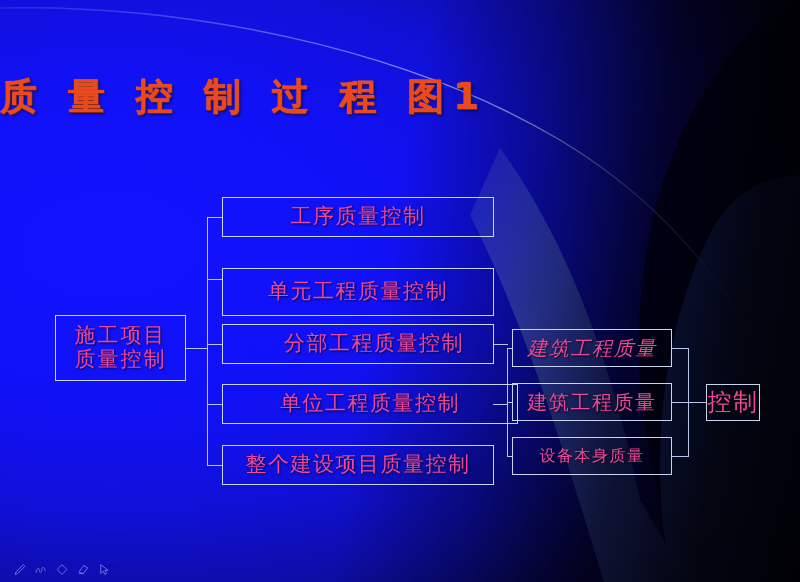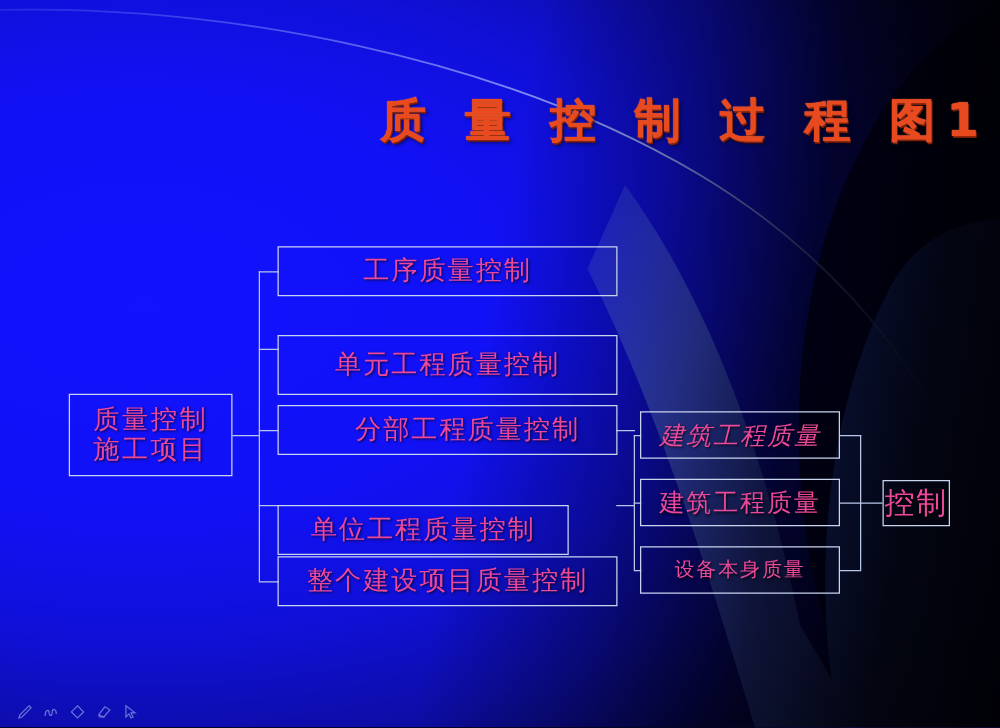--- a/index.html
+++ b/index.html
@@ -34,23 +34,23 @@
   #bg-vignette {
     position: absolute;
     inset: 0;
     background: radial-gradient(ellipse 140% 130% at 20% 45%, rgba(0,0,0,0) 52%, rgba(0,0,0,0.30) 78%, rgba(0,0,0,0.62) 100%);
     pointer-events: none;
   }
   
   #title {
     position: absolute;
     left: 0;
-    right: 8px;
+    right: 18px;
     top: 72px;
-    text-align: right;
+    text-align: left;
     color: #e8491e;
     font-size: 37px;
     font-weight: bold;
     letter-spacing: 9px;
     text-shadow: 0 0 1px #ff7a45, 1px 1px 0 #7a1b05, 2px 2px 3px rgba(0,0,0,0.55);
     white-space: nowrap;
   }
   
   .node {
     position: absolute;
@@ -156,37 +156,37 @@
   <div class="conn h" style="left:507px; top:348px; width:6px;"></div>
   <div class="conn h" style="left:507px; top:402px; width:6px;"></div>
   <div class="conn h" style="left:507px; top:456px; width:6px;"></div>
 
   <div class="conn h" style="left:672px; top:348px; width:17px;"></div>
   <div class="conn h" style="left:672px; top:456px; width:17px;"></div>
   <div class="conn v" style="left:688px; top:348px; height:108px;"></div>
   <div class="conn h" style="left:672px; top:402px; width:34px;"></div>
 
   <div class="node two-line" style="left:55px; top:315px; width:131px; height:66px;">
+    <span class="ln">施工项目</span>
     <span class="ln">质量控制</span>
-    <span class="ln">施工项目</span>
   </div>
 
   <div class="node" style="left:222px; top:197px; width:272px; height:40px;">
     <span>工序质量控制</span>
   </div>
 
   <div class="node" style="left:222px; top:268px; width:272px; height:48px;align-items:center;">
     <span>单元工程质量控制</span>
   </div>
 
   <div class="node" style="left:222px; top:324px; width:272px; height:40px;padding-left:32px;">
     <span>分部工程质量控制</span>
   </div>
 
-  <div class="node" style="left:222px; top:404px; width:233px; height:40px;">
+  <div class="node" style="left:222px; top:384px; width:296px; height:40px;">
     <span>单位工程质量控制</span>
   </div>
 
   <div class="node" style="left:222px; top:445px; width:272px; height:40px;">
     <span>整个建设项目质量控制</span>
   </div>
 
   <div class="node" style="left:512px; top:329px; width:160px; height:38px; font-size:20px;font-style:italic;">
     <span>建筑工程质量</span>
   </div>

